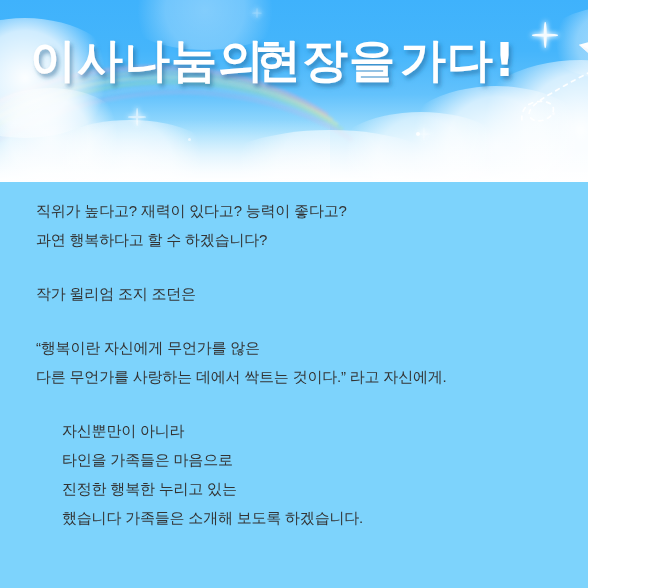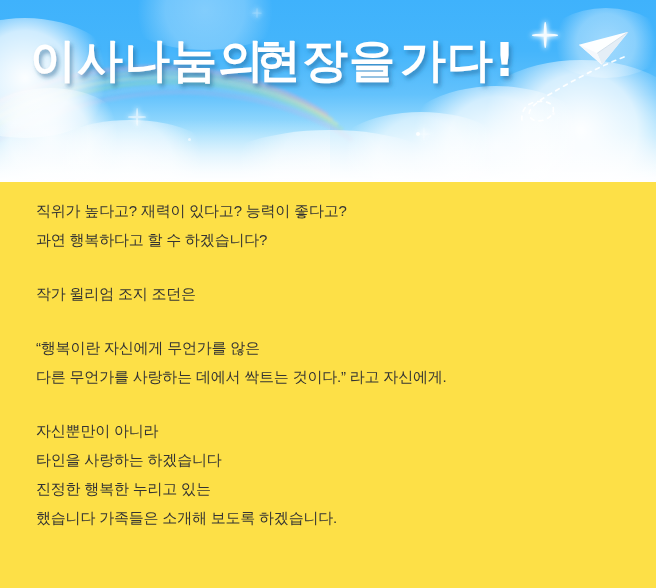--- a/index.html
+++ b/index.html
@@ -6,24 +6,24 @@
     margin: 0;
     padding: 0;
     background: #ffffff;
   }
   body {
     font-family: "Liberation Sans", "DejaVu Sans", sans-serif;
   }
 
   #page {
     position: relative;
-    width: 656px;
+    width: 588px;
     height: 588px;
     overflow: hidden;
-    background: #fde047;
+    background: #7dd3fc;
   }
 
   
   .banner {
     position: absolute;
     top: 0;
     left: 0;
     width: 656px;
     height: 182px;
     overflow: hidden;
@@ -147,21 +147,21 @@
     box-sizing: border-box;
   }
   .para {
     margin: 0 0 25px 0;
     color: #333333;
     font-size: 15px;
     line-height: 29px;
     letter-spacing: -0.2px;
     white-space: nowrap;
   }
-  .para:last-child { margin-bottom: 0; }
+  .para:last-child { margin-bottom: 0; margin-left: 26px; }
   .line { display: block; }
 </style>
 </head>
 <body>
 
 <div id="page">
 
   <div class="banner">
 
     <div class="banner-sky-wash"></div>
@@ -236,20 +236,20 @@
       <span class="line">작가 윌리엄 조지 조던은</span>
     </p>
 
     <p class="para">
       <span class="line">“행복이란 자신에게 무언가를 않은</span>
       <span class="line">다른 무언가를 사랑하는 데에서 싹트는 것이다.” 라고 자신에게.</span>
     </p>
 
     <p class="para">
       <span class="line">자신뿐만이 아니라</span>
-      <span class="line">타인을 사랑하는 하겠습니다</span>
+      <span class="line">타인을 가족들은 마음으로</span>
       <span class="line">진정한 행복한 누리고 있는</span>
       <span class="line">했습니다 가족들은 소개해 보도록 하겠습니다.</span>
     </p>
 
   </div>
 
 </div>
 
 </body></html>

